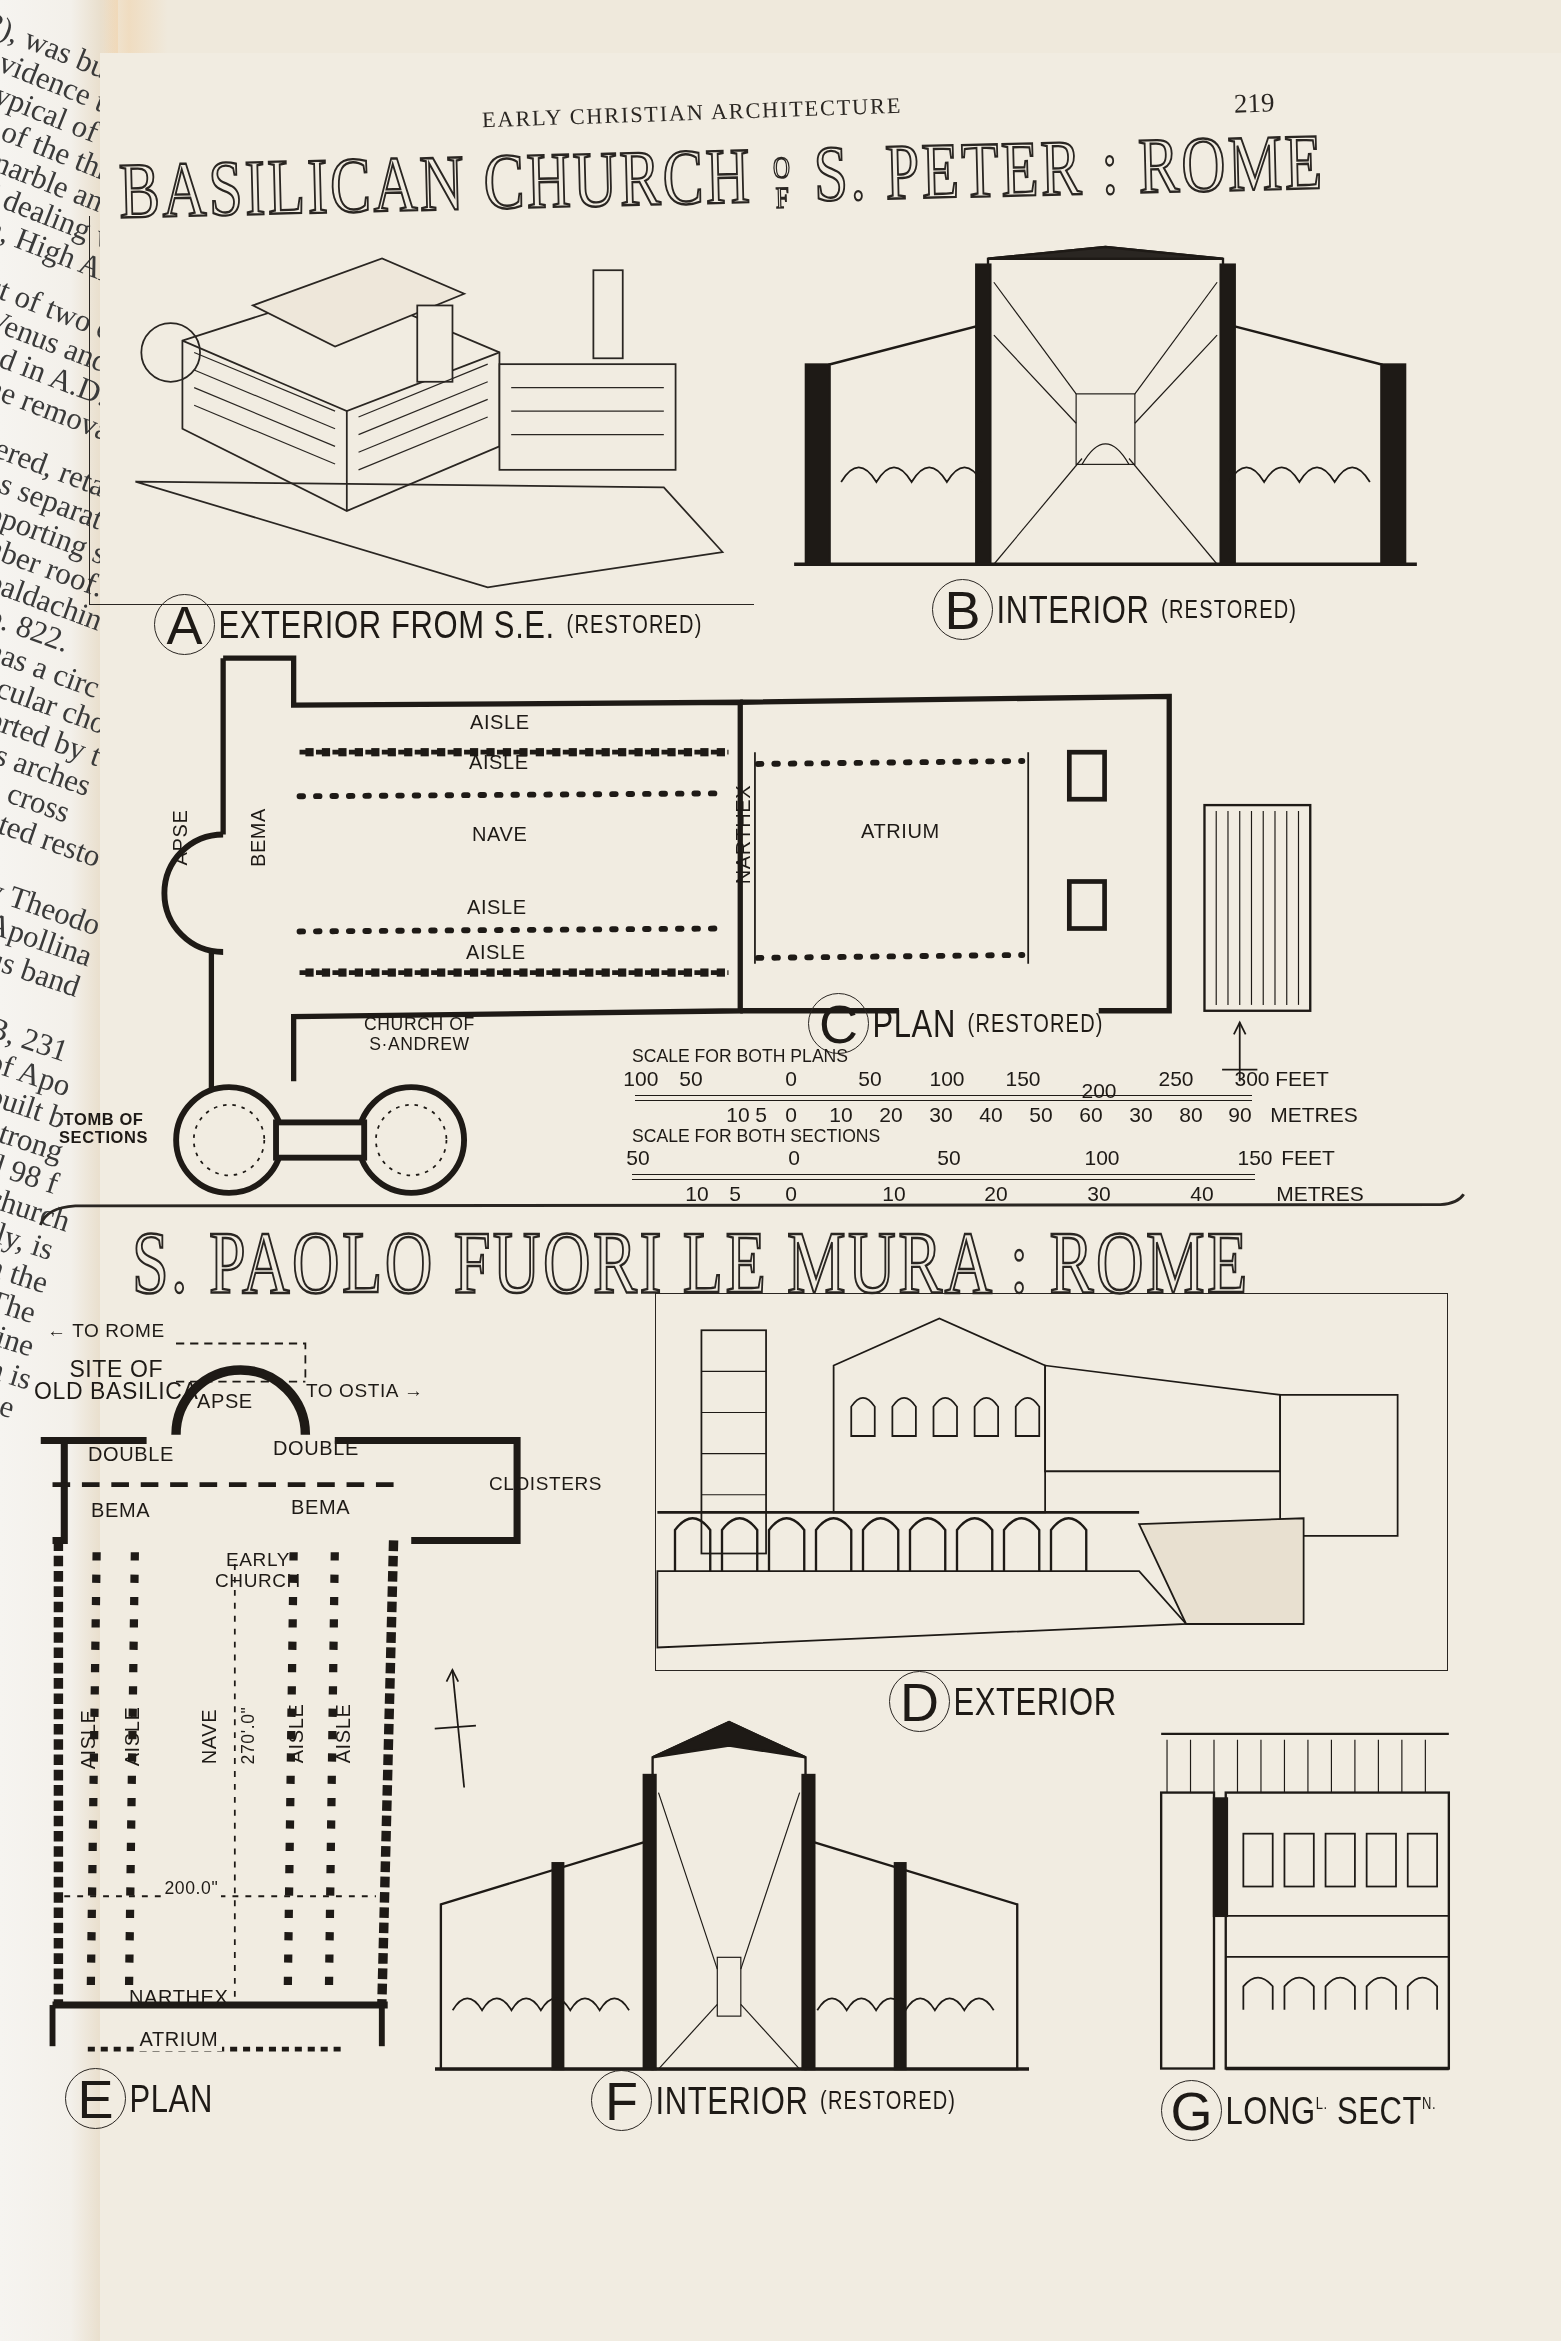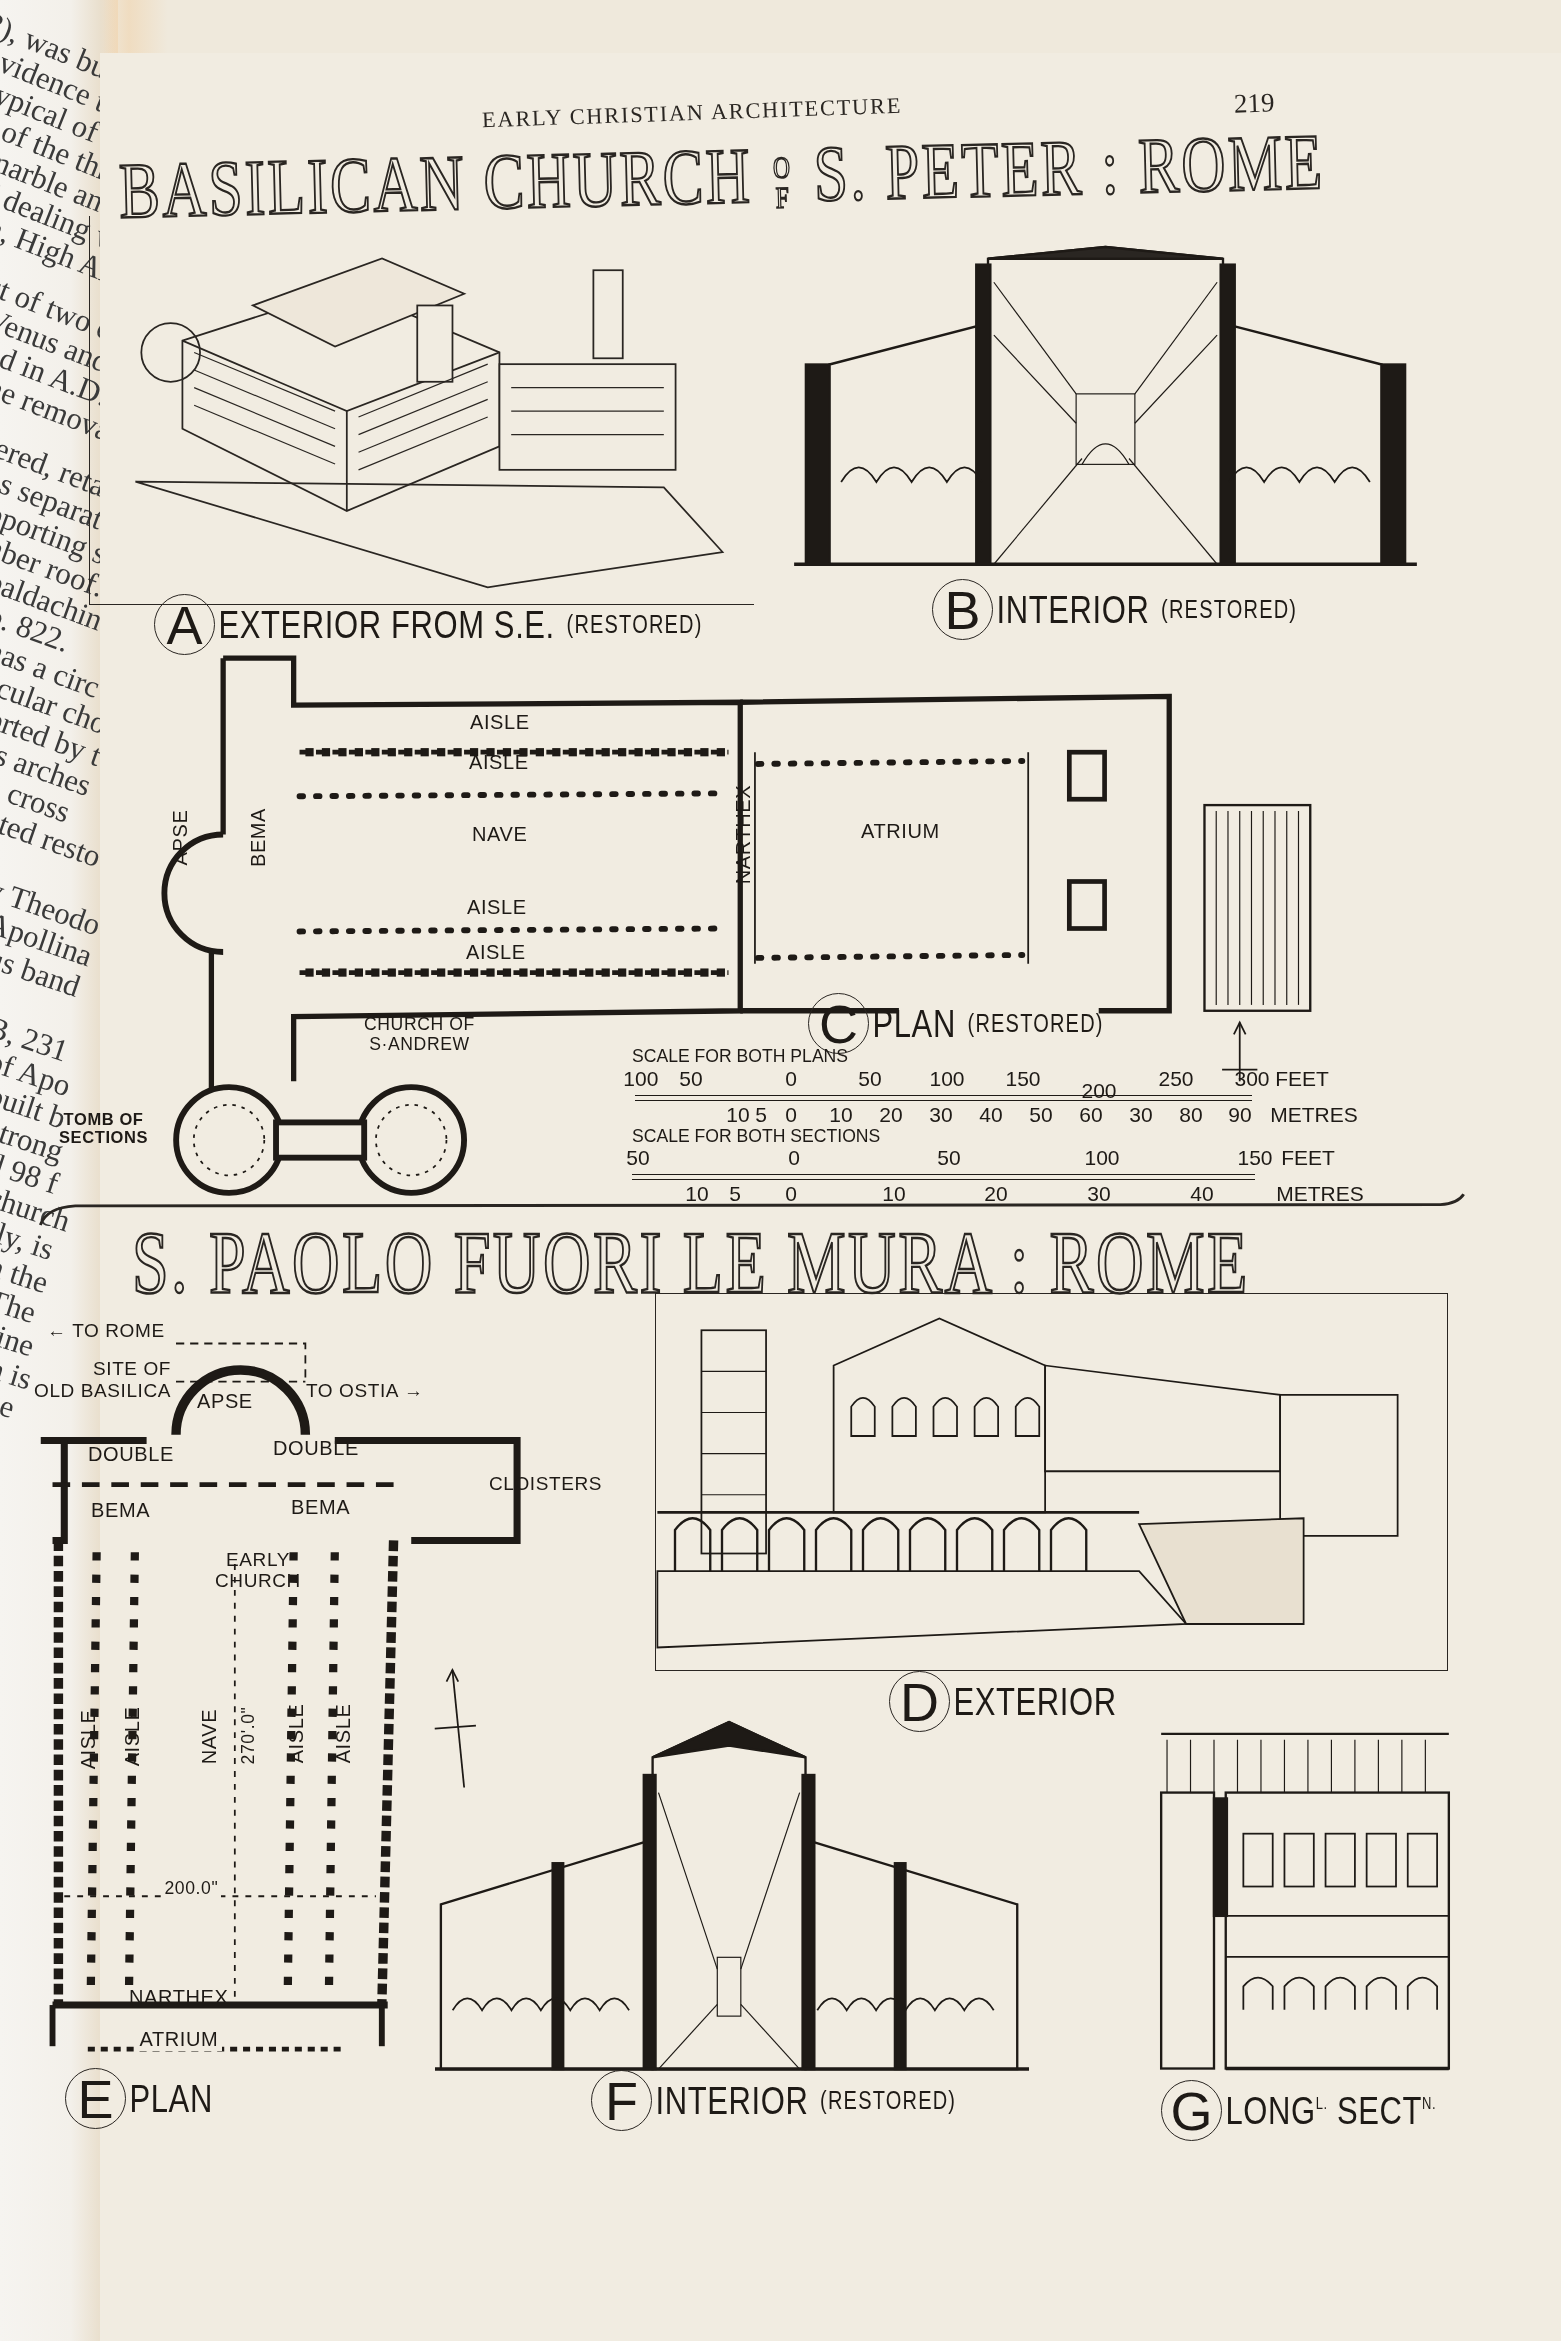--- a/index.html
+++ b/index.html
@@ -413,21 +413,21 @@
   </g>
 
   <g stroke="#1e1a16" stroke-width="3" fill="none">
     <line x1="720" y1="600" x2="740" y2="800"></line>
     <line x1="690" y1="700" x2="760" y2="695"></line>
     <polyline points="710,620 720,600 730,620"></polyline>
   </g>
 </svg>
 <div class="label" style="left:47px;top:1320px;font-size:19px;">← TO ROME</div>
 <div class="label" style="left:306px;top:1380px;font-size:19px;">TO OSTIA →</div>
-<div class="label" style="left:34px;top:1358px;font-size:19px;line-height:22.3px;text-align:right;">
+<div class="label" style="left:34px;top:1358px;font-size:23px;line-height:22.3px;text-align:center;">
   <div>SITE OF</div>
   <div>OLD BASILICA</div>
 </div>
 <div class="label" style="left:197px;top:1390px;">APSE</div>
 <div class="label" style="left:88px;top:1443px;">DOUBLE</div>
 <div class="label" style="left:273px;top:1437px;">DOUBLE</div>
 <div class="label" style="left:91px;top:1499px;">BEMA</div>
 <div class="label" style="left:291px;top:1496px;">BEMA</div>
 <div class="label" style="left:489px;top:1473px;font-size:19px;">CLOISTERS</div>
 <div class="label" style="left:215px;top:1549px;font-size:19px;line-height:21px;text-align:center;">

